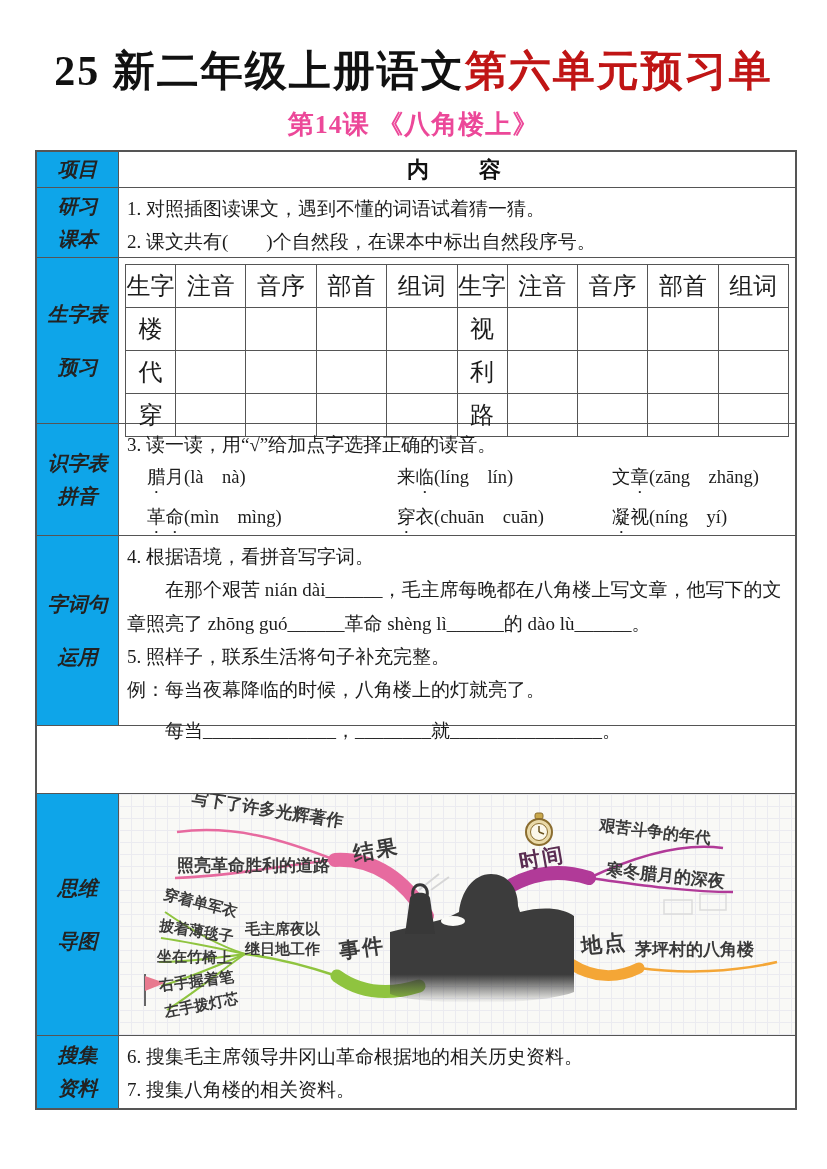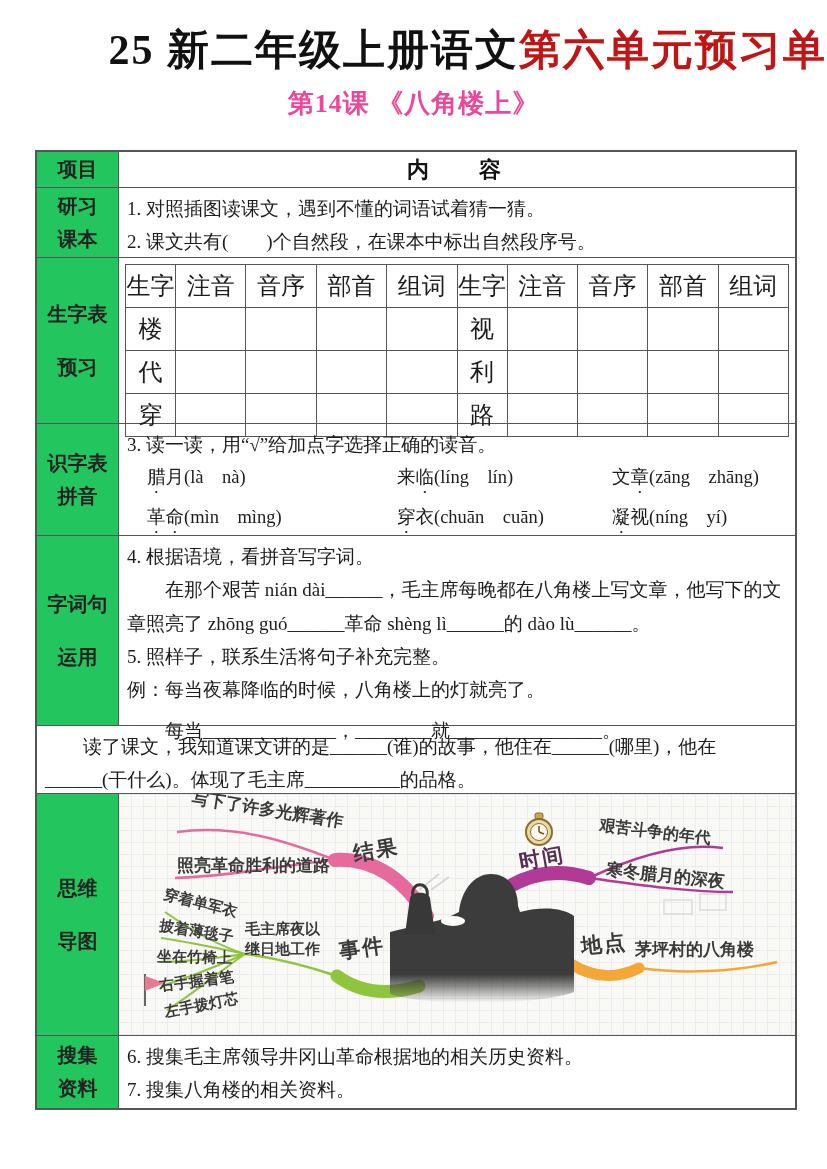--- a/index.html
+++ b/index.html
@@ -1,28 +1,28 @@
 <!DOCTYPE html>
 <html><head>
 <meta charset="utf-8">
 <style>
   * { margin:0; padding:0; box-sizing:border-box; }
   body { background:#ffffff; font-family:"Liberation Serif","DejaVu Serif",serif; }
   .page { position:relative; width:827px; height:1169px; background:#fff; overflow:hidden; }
 
-  .title { text-align:right; padding-top:22px; font-size:42px; font-weight:900; letter-spacing:2px; color:#111; white-space:nowrap; }
+  .title { text-align:center; padding-top:43px; font-size:42px; font-weight:900; letter-spacing:2px; color:#111; white-space:nowrap; }
   .title .red { color:#c01515; }
   .subtitle { text-align:center; margin-top:8px; font-size:26px; font-weight:bold; color:#ec4899; letter-spacing:1px; }
 
   .sheet { position:absolute; left:35px; top:150px; width:762px; border:2px solid #555; }
   .trow { display:flex; border-bottom:1.5px solid #555; }
   .trow:last-child { border-bottom:none; }
-  .lbl { width:82px; flex:0 0 82px; background:#22c55e; border-right:1.5px solid #555;
+  .lbl { width:82px; flex:0 0 82px; background:#0ea5e9; border-right:1.5px solid #555;
          display:flex; flex-direction:column; align-items:center; justify-content:center;
-         font-size:20px; font-weight:bold; color:#222; gap:6px; text-align:right; }
+         font-size:20px; font-weight:bold; color:#222; gap:6px; text-align:right;font-style:italic; }
   .lbl.wide-gap { gap:26px; }
   .cnt { flex:1; padding:4px 8px; font-size:19px; color:#1c1c1c; line-height:1.75; }
 
   .hdr-row { height:36px; }
   .hdr-row .lbl { font-size:20px; }
   .hdr-content { flex:1; display:flex; align-items:center; justify-content:center;
                  font-size:22px; font-weight:bold; letter-spacing:14px; color:#111;padding-left:8px; }
 
   
   .chars-cnt { padding:6px 6px; }
@@ -178,23 +178,20 @@
       <div class="cnt">
         <div>4. 根据语境，看拼音写字词。</div>
         <div class="indent">在那个艰苦 nián dài______，毛主席每晚都在八角楼上写文章，他写下的文章照亮了 zhōng guó______革命 shèng lì______的 dào lù______。</div>
         <div>5. 照样子，联系生活将句子补充完整。</div>
         <div>例：每当夜幕降临的时候，八角楼上的灯就亮了。</div>
         <div class="blank-line">每当______________，________就________________。</div>
       </div>
     </div>
 
     <div class="trow" style="height:68px">
-      <div class="cnt">
-        <div class="indent">读了课文，我知道课文讲的是______(谁)的故事，他住在______(哪里)，他在______(干什么)。体现了毛主席__________的品格。</div>
-      </div>
     </div>
 
     <div class="trow" style="height:242px">
       <div class="lbl wide-gap">
         <span>思维</span>
         <span>导图</span>
       </div>
       <div class="mm-wrap">
         <svg class="mm-svg" width="680" height="242" viewBox="0 0 680 242">
           <defs>

